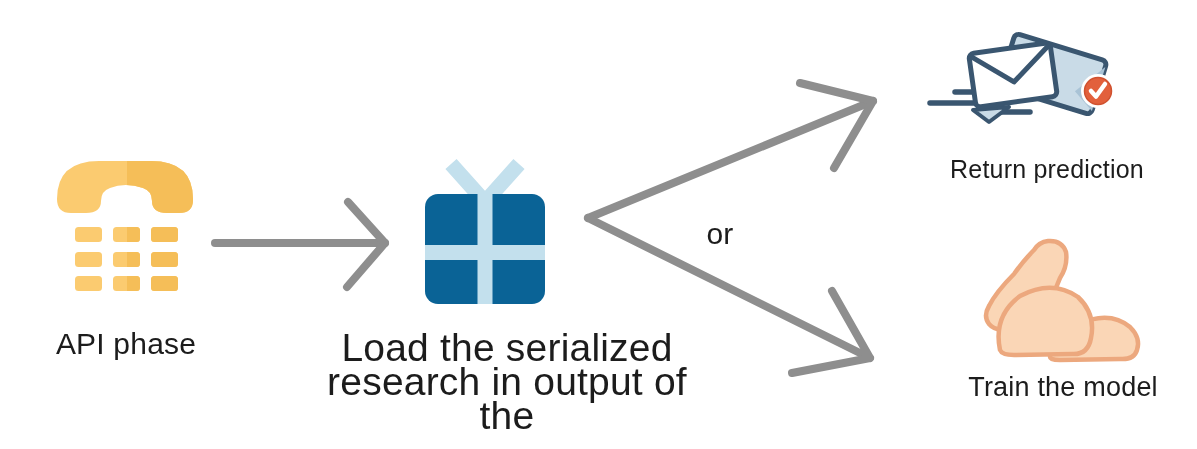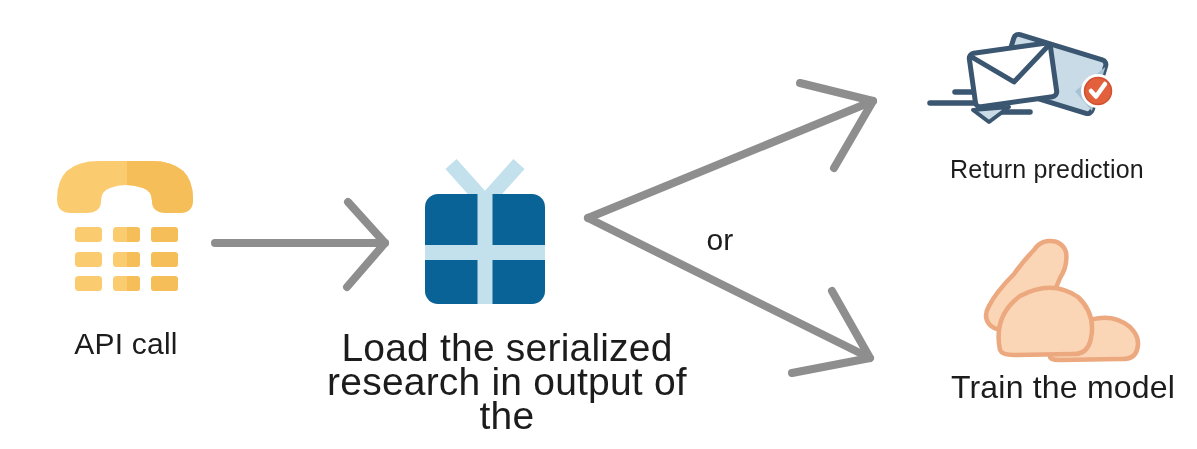--- a/index.html
+++ b/index.html
@@ -19,23 +19,23 @@
   .label {
     position: absolute;
     color: #1C1C1C;
     text-align: center;
     font-size: 30px;
     line-height: 35px;
     letter-spacing: 0.2px;
   }
   .label-api      { left: 26px;  top: 326px; width: 200px; }
   .label-load     { left: 307px; top: 331px; width: 400px; font-size: 39px; line-height: 34px; }
-  .label-or       { left: 690px; top: 222px; width: 60px; }
+  .label-or       { left: 690px; top: 216px; width: 60px; }
   .label-return   { left: 898px; top: 144px; width: 298px; font-size: 25px; margin-top: 8px; }
-  .label-train    { left: 929px; top: 370px; width: 268px; font-size: 32px; }
+  .label-train    { left: 929px; top: 370px; width: 268px; font-size: 27px; }
   .icon-phone     { left: 55px;  top: 155px; width: 140px; height: 140px; }
   .icon-gift      { left: 420px; top: 156px; width: 130px; height: 152px; }
   .icon-envelope  { left: 913px; top: 18px;  width: 230px; height: 115px; }
   .icon-arm       { left: 980px; top: 234px; width: 165px; height: 130px; }
   .arrow-layer    { left: 0; top: 0; width: 1197px; height: 449px; pointer-events: none; }
 </style>
 </head>
 <body>
 
 <div class="canvas">
@@ -122,21 +122,21 @@
         <path d="M588,218 L873,101"></path>
         <path d="M800,83 L873,101 L834,168"></path>
       </g>
       <g>
         <path d="M588,218 L870,358"></path>
         <path d="M832,291 L870,358 L792,373"></path>
       </g>
     </g>
   </svg>
 
-  <div class="label label-api">API call</div>
+  <div class="label label-api">API phase</div>
 
   <div class="label label-load">
     <div>Load the serialized</div>
     <div>research in output of the</div>
   </div>
 
   <div class="label label-or">or</div>
 
   <div class="label label-return">Return prediction</div>
 

